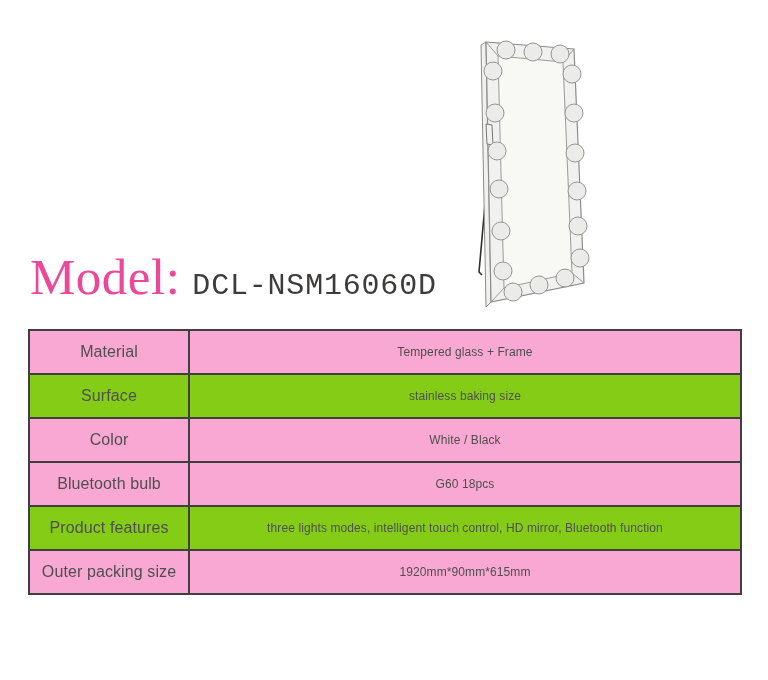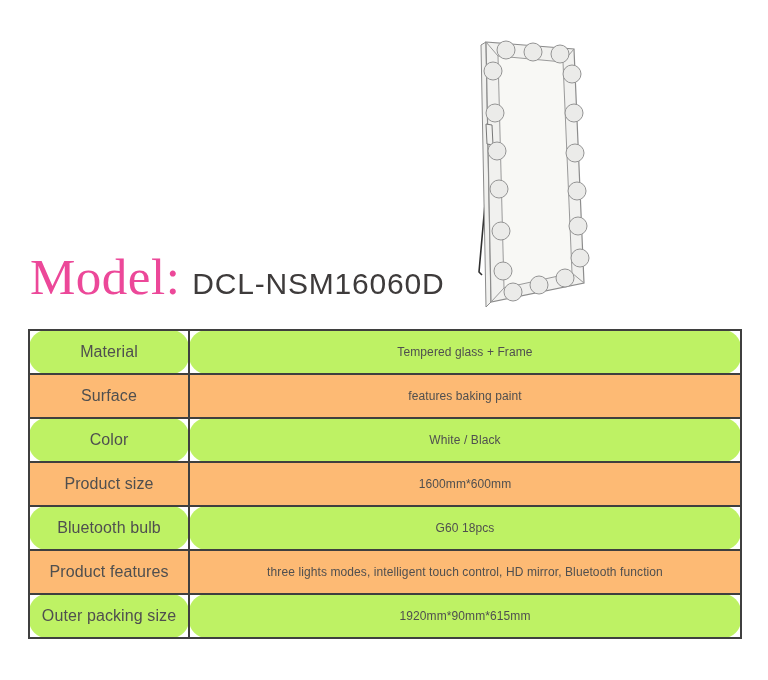--- a/index.html
+++ b/index.html
@@ -40,21 +40,21 @@
     white-space: nowrap;
   }
   .model-label {
     font-family: "Liberation Serif", "DejaVu Serif", serif;
     font-size: 51px;
     line-height: 1.0;
     color: #ec4899;
     letter-spacing: 0.5px;
   }
   .model-number {
-    font-family: Liberation Sans, sans-serif;
+    font-family: Liberation Mono, monospace;
     font-size: 30px;
     line-height: 1.0;
     color: #3e3b3b;
     margin-left: 12px;
     letter-spacing: 0.8px;
   }
 
   
   .spec-table {
     position: absolute;
@@ -71,22 +71,22 @@
     vertical-align: middle;
     font-size: 12px;
     color: #4f4f4f;
     padding: 0 4px;
     letter-spacing: 0.1px;
   }
   .spec-table td.label-cell {
     width: 150px;
     font-size: 16px;
   }
-  .spec-table tr.alt td { background: #bef264; border-radius: 18px; }
-  .spec-table tr.plain td { background: #fdba74; }
+  .spec-table tr.alt td { background: #f9a8d4; }
+  .spec-table tr.plain td { background: #84cc16; }
 </style>
 </head>
 <body>
 
 <div class="page">
 
   <div class="mirror-wrap">
     <svg viewBox="0 0 152 292" xmlns="http://www.w3.org/2000/svg">
 
       <g>
@@ -141,29 +141,25 @@
   </div>
 
   <table class="spec-table">
     <tbody>
       <tr class="alt">
         <td class="label-cell">Material</td>
         <td>Tempered glass + Frame</td>
       </tr>
       <tr class="plain">
         <td class="label-cell">Surface</td>
-        <td>features baking paint</td>
+        <td>stainless baking size</td>
       </tr>
       <tr class="alt">
         <td class="label-cell">Color</td>
         <td>White / Black</td>
-      </tr>
-      <tr class="plain">
-        <td class="label-cell">Product size</td>
-        <td>1600mm*600mm</td>
       </tr>
       <tr class="alt">
         <td class="label-cell">Bluetooth bulb</td>
         <td>G60 18pcs</td>
       </tr>
       <tr class="plain">
         <td class="label-cell">Product features</td>
         <td>three lights modes, intelligent touch control, HD mirror, Bluetooth function</td>
       </tr>
       <tr class="alt">

